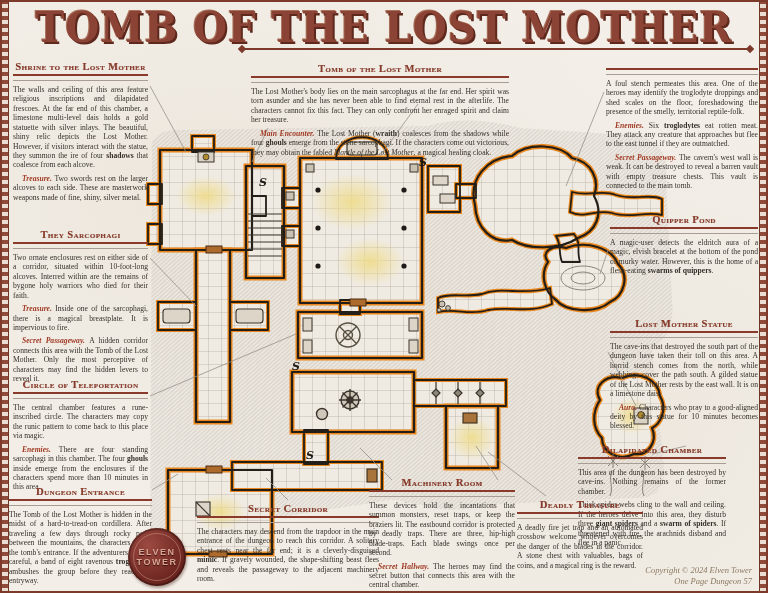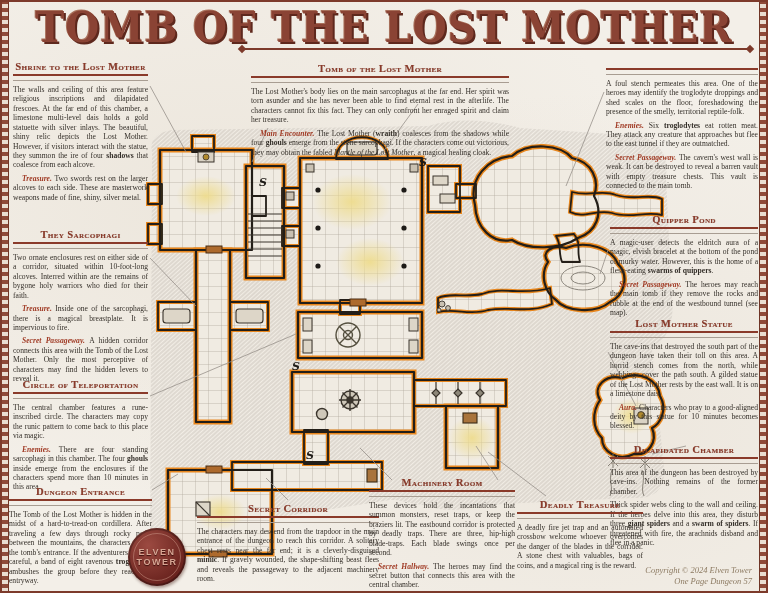--- a/index.html
+++ b/index.html
@@ -335,32 +335,31 @@
         <p>A foul stench permeates this area. One of the heroes may identify the troglodyte droppings and shed scales on the floor, foreshadowing the presence of the smelly, territorial reptile-folk.</p>
         <p class="lead-p"><span class="lead">Enemies. </span>Six <b>troglodytes</b> eat rotten meat. They attack any creature that approaches but flee to the east tunnel if they are outmatched.</p>
         <p class="lead-p"><span class="lead">Secret Passageway. </span>The cavern's west wall is weak. It can be destroyed to reveal a barren vault with empty treasure chests. This vault is connected to the main tomb.</p>
       </div>
   </div>
   <div class="section" style="left:610px;top:214px;width:148px;">
     <div class="sec-title">Quipper Pond</div>
       <div class="rule"></div>
       <div class="sec-body">
         <p>A magic-user detects the eldritch aura of a magic, elvish bracelet at the bottom of the pond of murky water. However, this is the home of a flesh-eating <b>swarms of quippers</b>.</p>
-        <p class="lead-p"><span class="lead">Secret Passageway. </span>The heroes may reach the main tomb if they remove the rocks and rubble at the end of the westbound tunnel (see map).</p>
       </div>
   </div>
   <div class="section" style="left:610px;top:318px;width:148px;">
     <div class="sec-title">Lost Mother Statue</div>
       <div class="rule"></div>
       <div class="sec-body">
         <p>The cave-ins that destroyed the south part of the dungeon have taken their toll on this area. A horrid stench comes from the north, while webbings cover the path south. A gilded statue of the Lost Mother rests by the east wall. It is on a limestone dais.</p>
         <p class="lead-p"><span class="lead">Aura. </span>Characters who pray to a good-aligned deity by this statue for 10 minutes becomes blessed.</p>
       </div>
   </div>
-  <div class="section" style="left:610px;top:444px;width:148px;">
+  <div class="section" style="left:578px;top:444px;width:148px;">
     <div class="sec-title">Dilapidated Chamber</div>
       <div class="rule"></div>
       <div class="sec-body">
         <p>This area of the dungeon has been destroyed by cave-ins. Nothing remains of the former chamber.</p>
         <p>Thick spider webs cling to the wall and ceiling. If the heroes delve into this area, they disturb three <b>giant spiders</b> and a <b>swarm of spiders</b>. If threatened with fire, the arachnids disband and flee in a panic.</p>
       </div>
   </div>
   <div class="section" style="left:197px;top:503px;width:182px;">
     <div class="sec-title">Secret Corridor</div>
       <div class="rule"></div>

